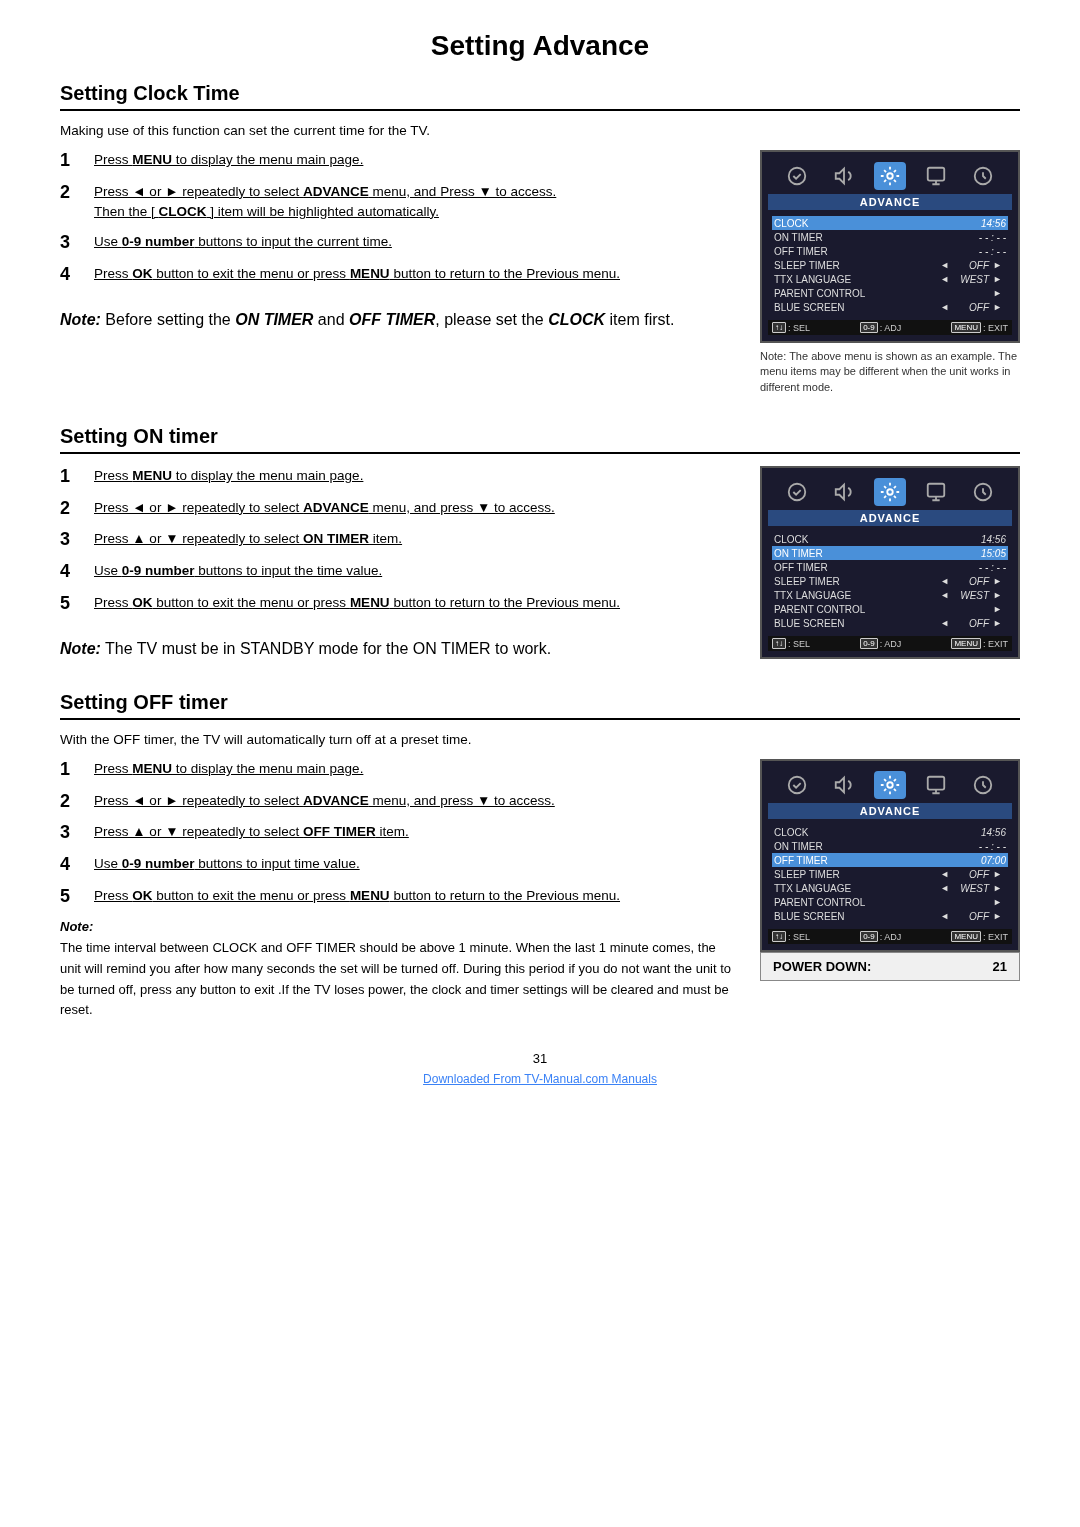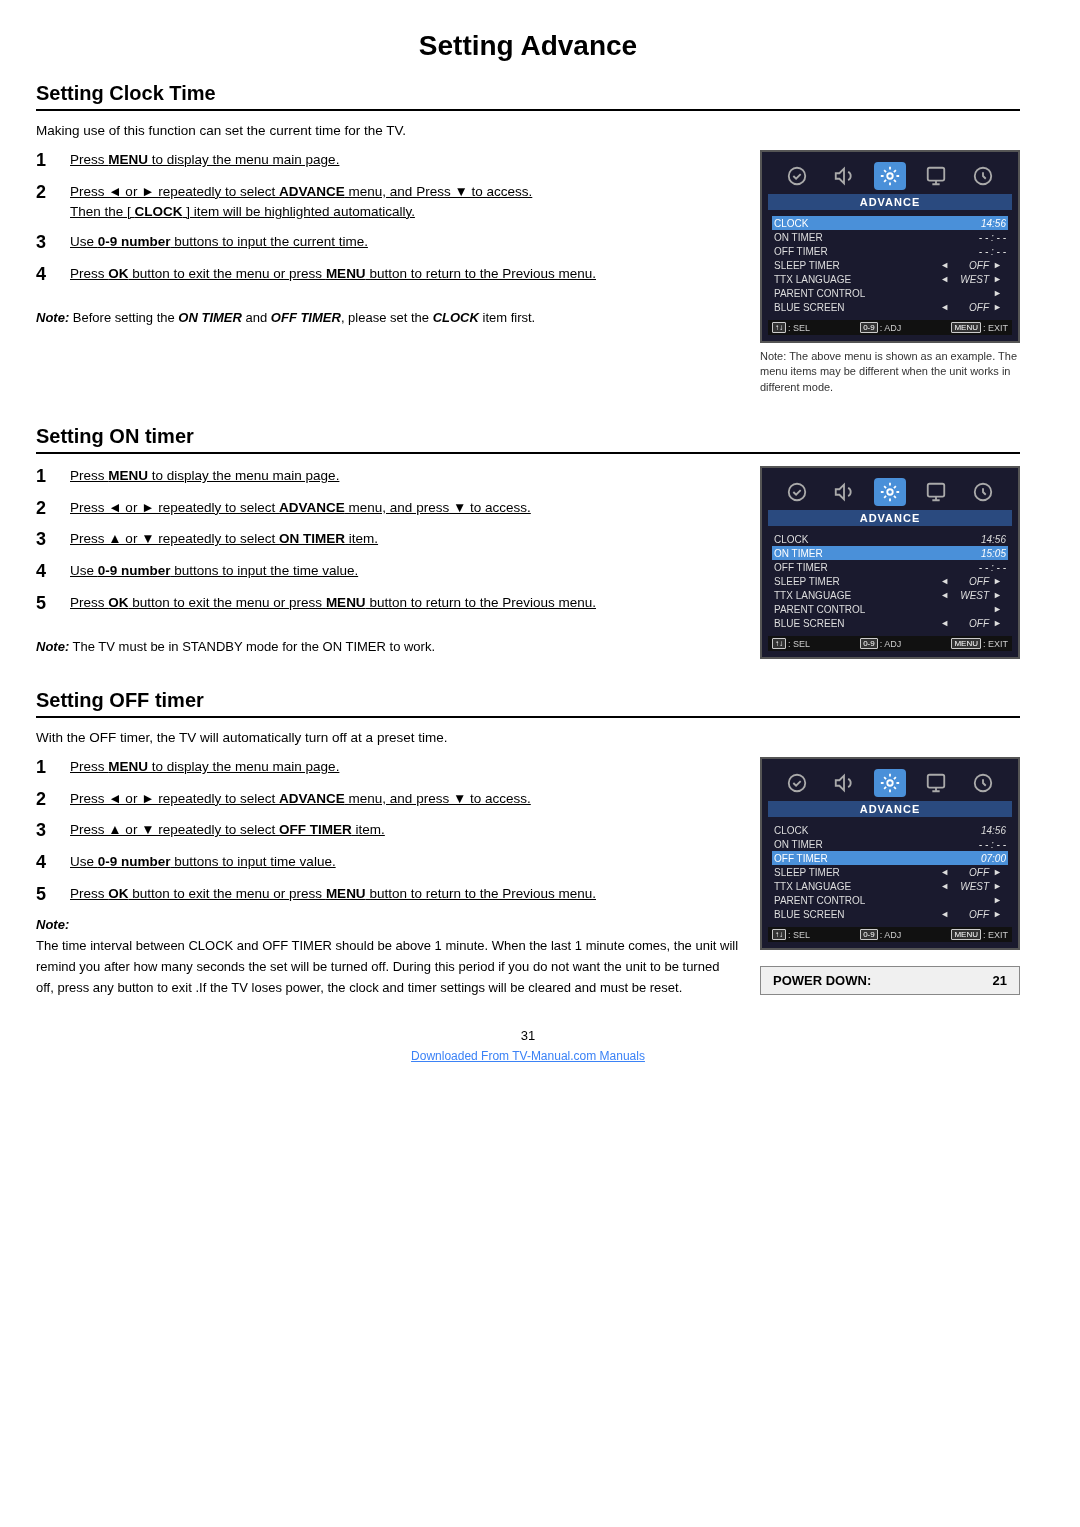--- a/index.html
+++ b/index.html
@@ -6,21 +6,21 @@
     body {
       width: 1080px;
       min-height: 1527px;
       background: #fff;
       font-family: Arial, Helvetica, sans-serif;
       font-size: 14px;
       color: #000;
     }
 
     .page {
-      padding: 30px 60px 40px 36px;
+      padding: 30px 60px 40px 60px;
       position: relative;
     }
 
     .page-title {
       text-align: center;
       font-size: 28px;
       font-weight: bold;
       margin-bottom: 20px;
     }
 
@@ -77,21 +77,21 @@
       flex: 1;
       line-height: 1.5;
       text-decoration: underline;
     }
 
     .step-text b {
       font-weight: bold;
     }
 
     .note {
-      font-size: 13px;
+      font-size: 16px;
       margin-top: 23px;
       line-height: 1.5;
     }
 
     .note b {
       font-style: italic;
       font-weight: bold;
     }
 
     
@@ -610,21 +610,21 @@
               <span class="key-box">0-9</span>
                 <span>: ADJ</span>
             </div>
             <div class="tv-menu-footer-item">
               <span class="key-box">MENU</span>
                 <span>: EXIT</span>
             </div>
           </div>
         </div>
 
-        <div class="power-down" style="margin-top: 16px;">
+        <div class="power-down" style="margin-top: 0;">
           <span>POWER  DOWN:</span>
           <span>21</span>
         </div>
       </div>
     </div>
   </div>
 
   <div class="page-number">31</div>
 
   <div class="footer-link">Downloaded From TV-Manual.com Manuals</div>

